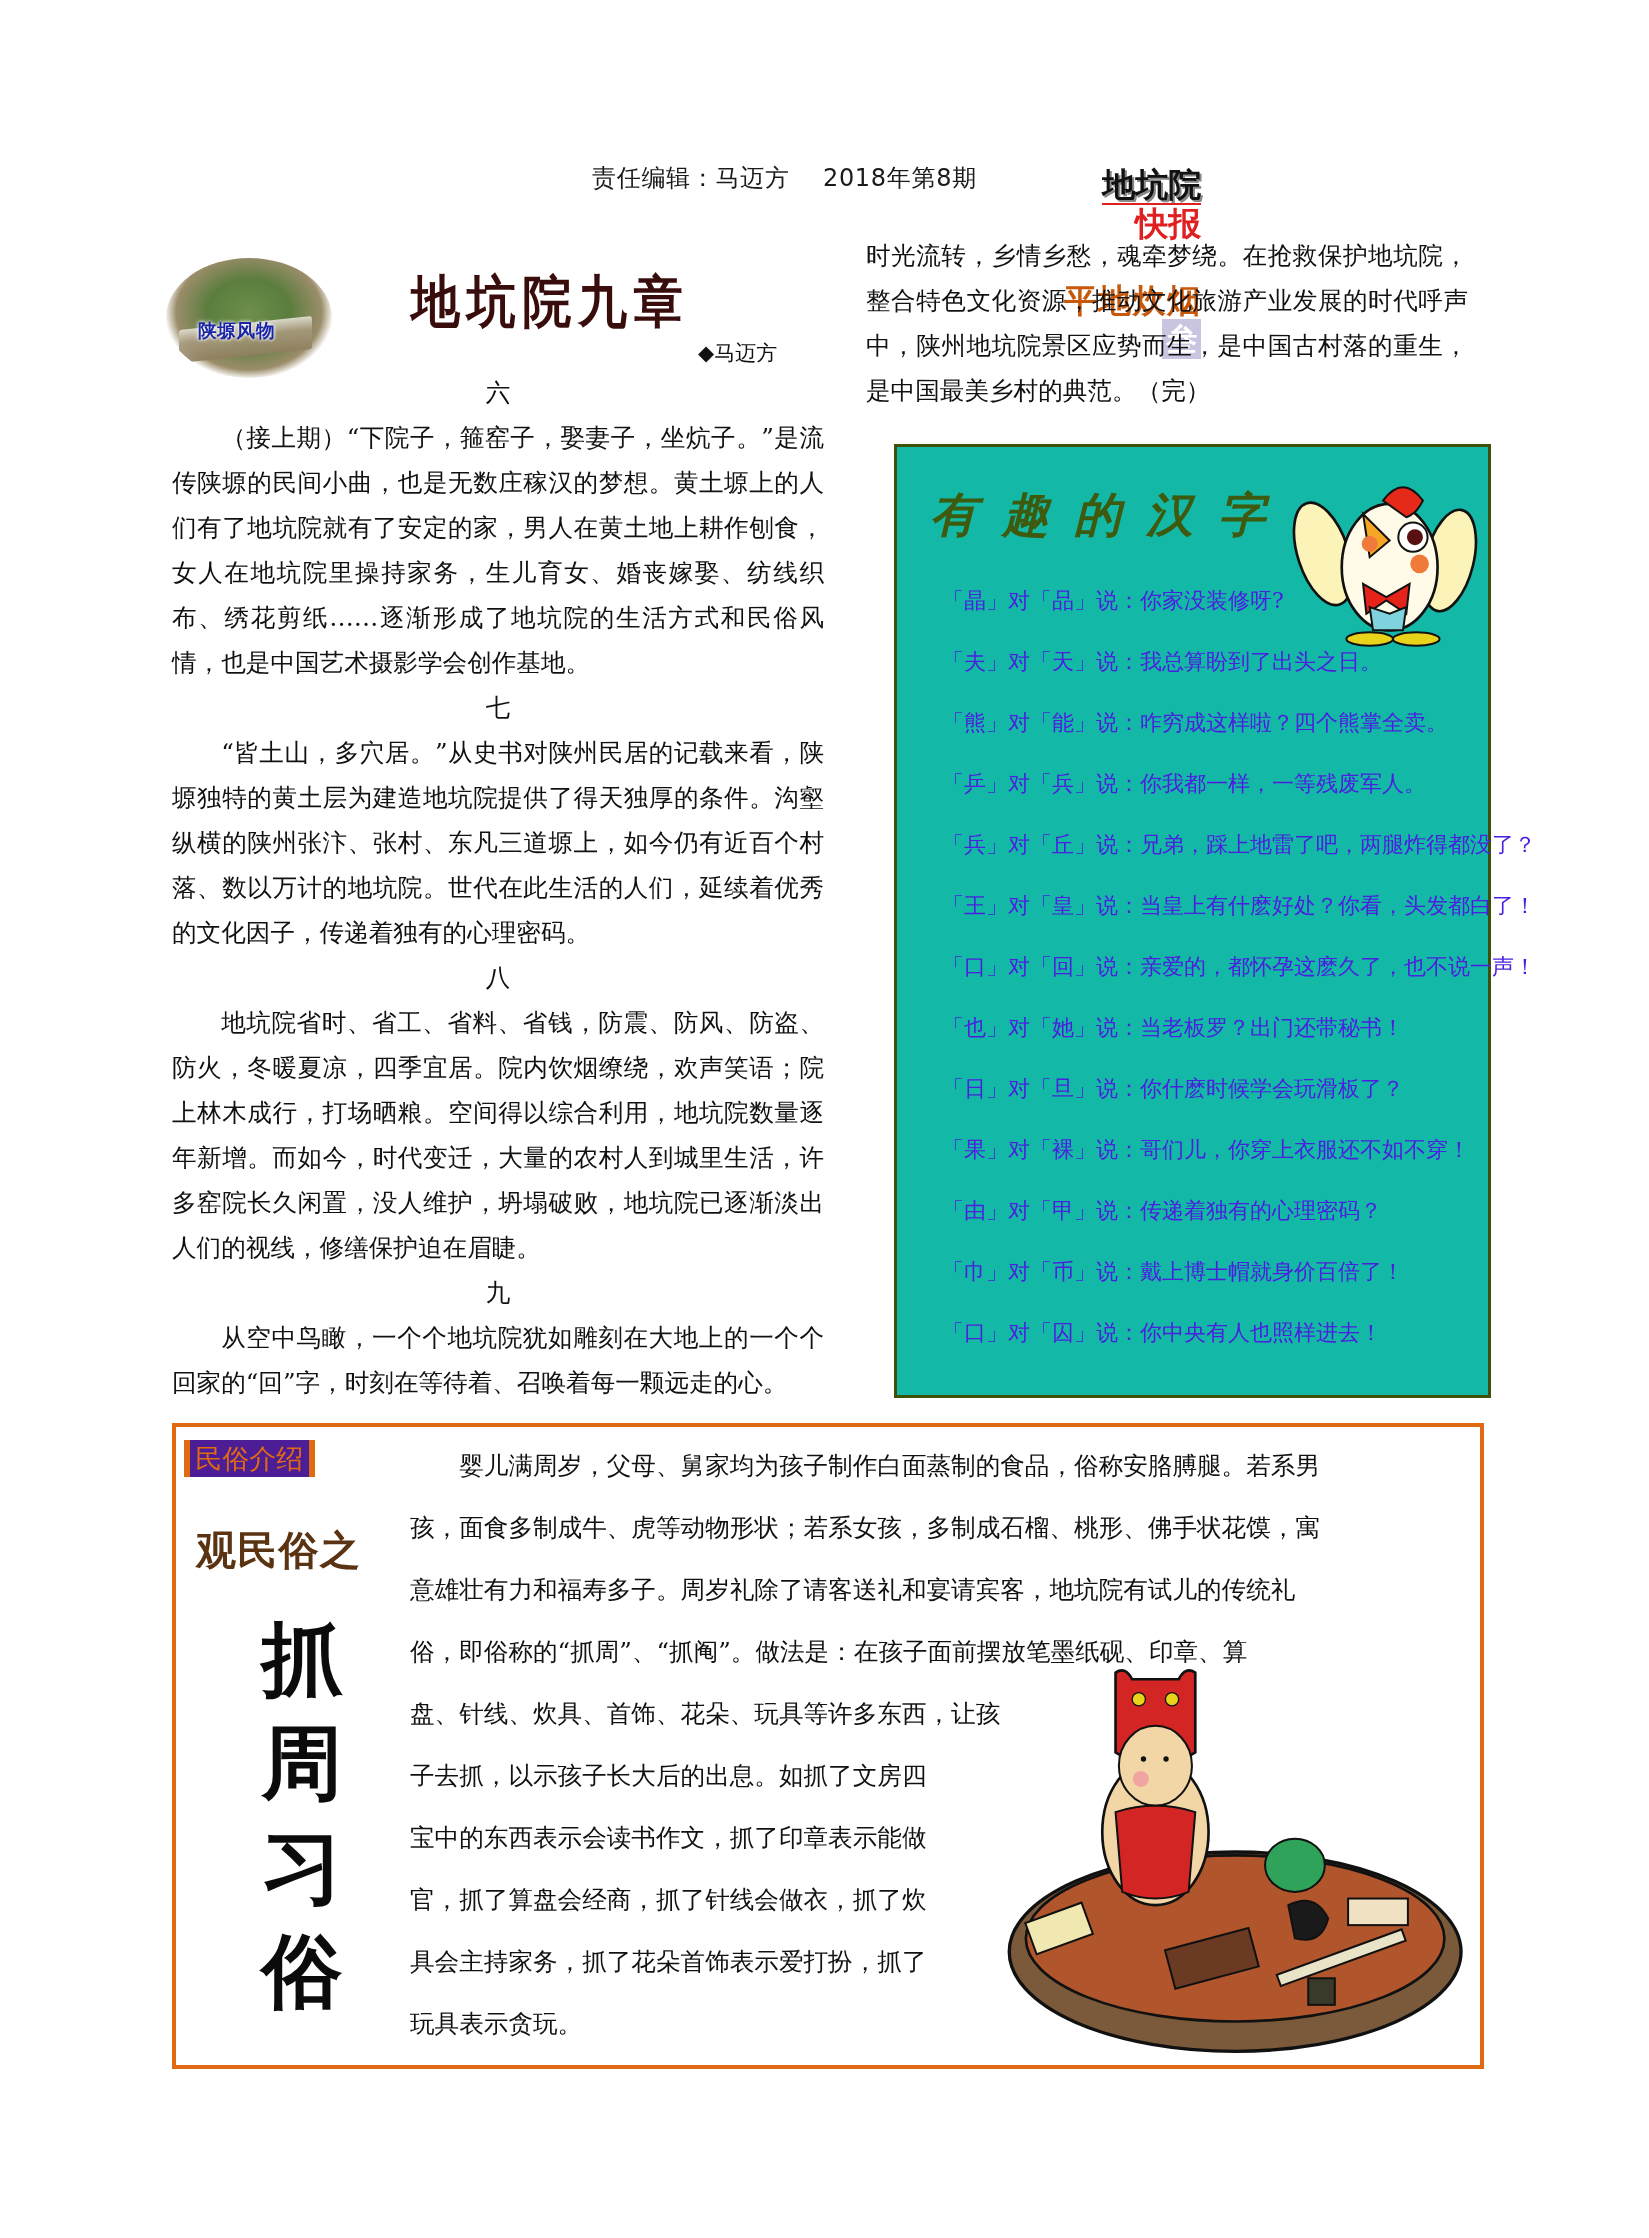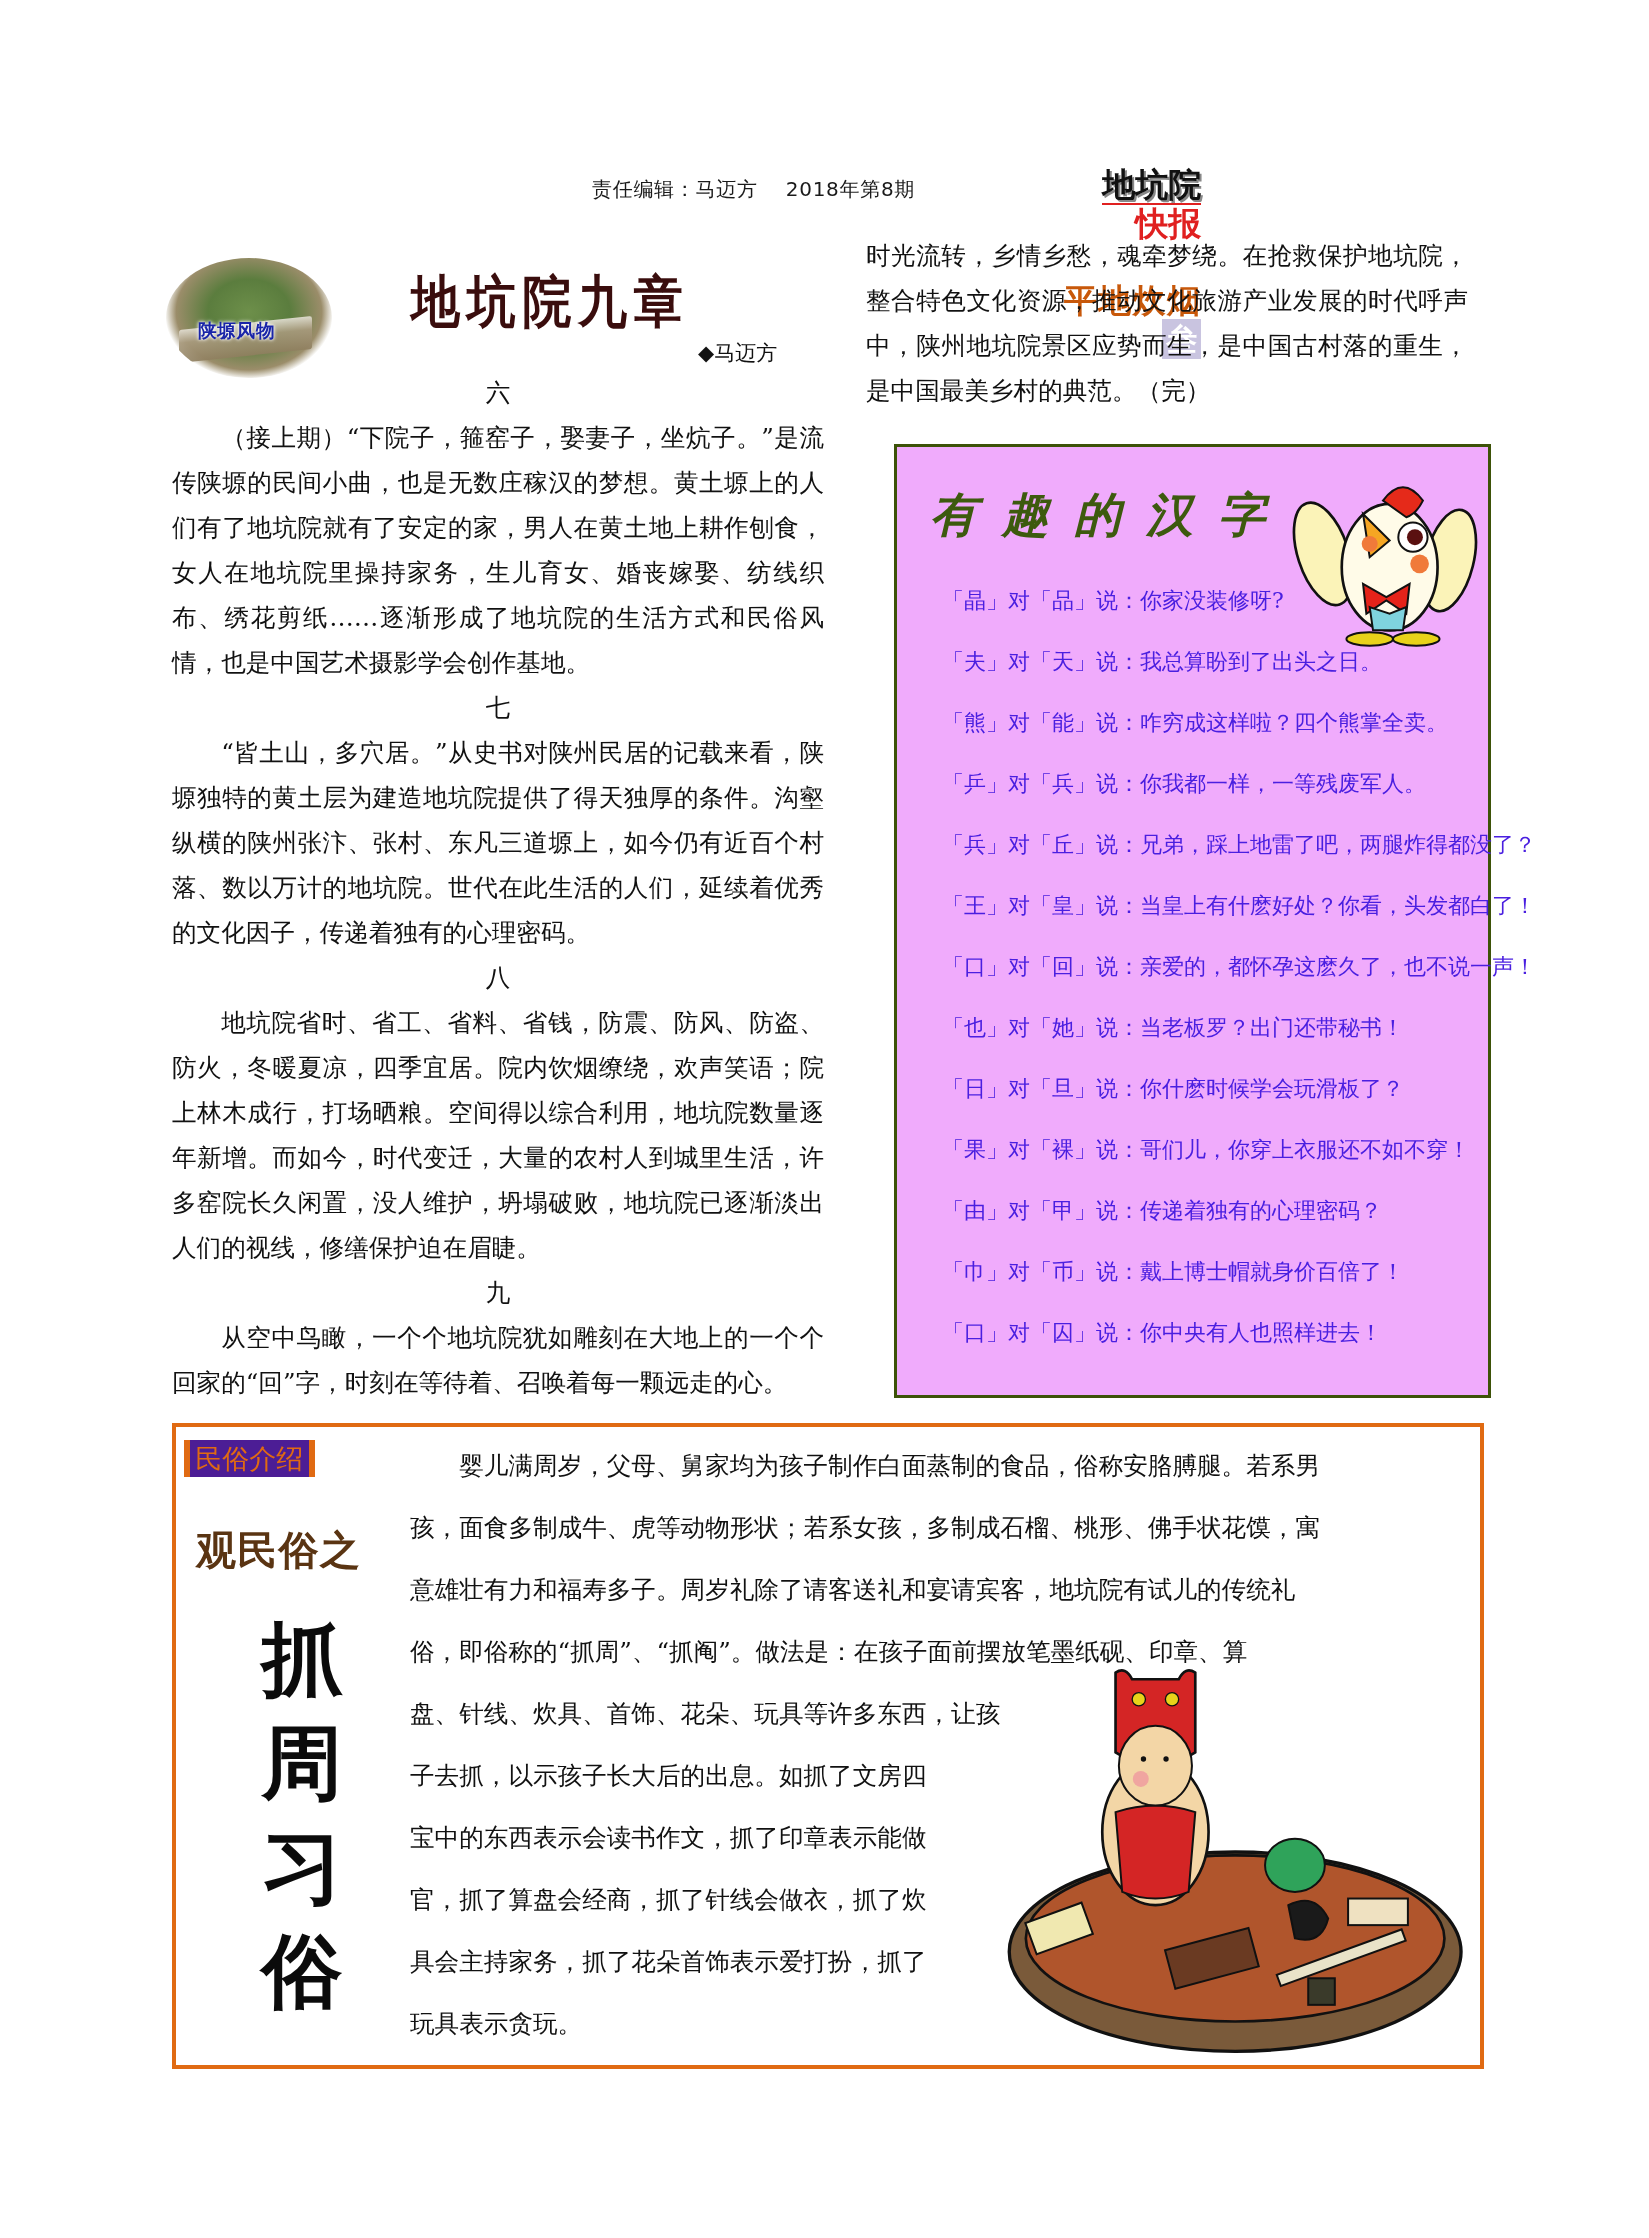--- a/index.html
+++ b/index.html
@@ -1,21 +1,21 @@
 <!DOCTYPE html>
 <html style="font-size:10.6px"><head>
 <meta charset="utf-8">
 <style>
   html, body { margin: 0; padding: 0; background: #ffffff; }
   body { width: 1649px; height: 2239px; position: relative; overflow: hidden;
          font-family: "DejaVu Serif", "Liberation Serif", serif; color: #111; }
 
   
-  .hdr-meta { position: absolute; left: 592px; top: 176px; font-family: "DejaVu Sans", sans-serif;
-              font-size: 20px; color: #1a1a1a; white-space: pre; letter-spacing: 0.7px; }
+  .hdr-meta { position: absolute; left: 592px; top: 162px; font-family: "DejaVu Sans", sans-serif;
+              font-size: 24px; color: #1a1a1a; white-space: pre; letter-spacing: 0.7px; }
   .hdr-brand { position: absolute; left: 1064px; top: 166px; height: 43px; display: flex; align-items: flex-end; flex-direction: column; }
   .brand-a { font-family: "DejaVu Sans", sans-serif; font-weight: bold; font-size: 33px; color: #111;
              text-shadow: 2px 2px 0 #888; border-bottom: 2.7px solid #e02020; line-height: 37px; }
   .brand-b { font-family: "DejaVu Sans", sans-serif; font-weight: bold; font-size: 33px; color: #e02020; line-height: 37px; }
   .brand-slash { width: 2px; height: 39px; background: #b8b8c8; transform: skewX(-18deg); margin: 0 12px 0 12px; }
   .brand-c { font-family: "DejaVu Sans", sans-serif; font-weight: bold; font-size: 33px; color: #c8580a; line-height: 37px; letter-spacing: 1.3px; margin-top: 40px; }
   .brand-d { background: #c9c4e0; color: #fff; font-family: "DejaVu Sans", sans-serif; font-weight: bold;
              font-size: 31px; line-height: 40px; padding: 0 4px; margin-left: 2.7px; }
 
   
@@ -35,21 +35,21 @@
   .col-left { position: absolute; left: 172px; top: 370px; width: 652px; font-size: 24.6px; line-height: 45px; }
   .col-left .sec { text-align: center; }
   .col-left p { margin: 0; text-indent: 2em; text-align: justify; }
 
   
   .col-right { position: absolute; left: 866px; top: 233px; width: 602px; font-size: 24.6px; line-height: 45px; }
   .col-right p { margin: 0; text-align: justify; }
 
   
   .fun-box { position: absolute; left: 894px; top: 444px; width: 591px; height: 948px;
-             border: 3.3px solid #3d5208; background: #f0abfc; }
+             border: 3.3px solid #3d5208; background: #14b8a6; }
   .fun-title { position: absolute; left: 33px; top: 37px; font-family: "DejaVu Sans", sans-serif; font-weight: bold;
                font-size: 47px; color: #3d5a0e; letter-spacing: 25px; font-style: italic; }
   .rooster { position: absolute; left: 386px; top: 27px; width: 200px; height: 173px; }
   .fun-list { position: absolute; left: 28px; top: 106px; width: 545px; list-style: none; margin: 17px; padding: 0; }
   .fun-list li { height: 61px; line-height: 61px; font-size: 22px; color: #4a1fe0; white-space: nowrap;
                  font-family: "DejaVu Serif", serif; }
 
   
   .folk-box { position: absolute; left: 172px; top: 1423px; width: 1304px; height: 638px;
               border: 4px solid #e06a12; background: #fff; }

